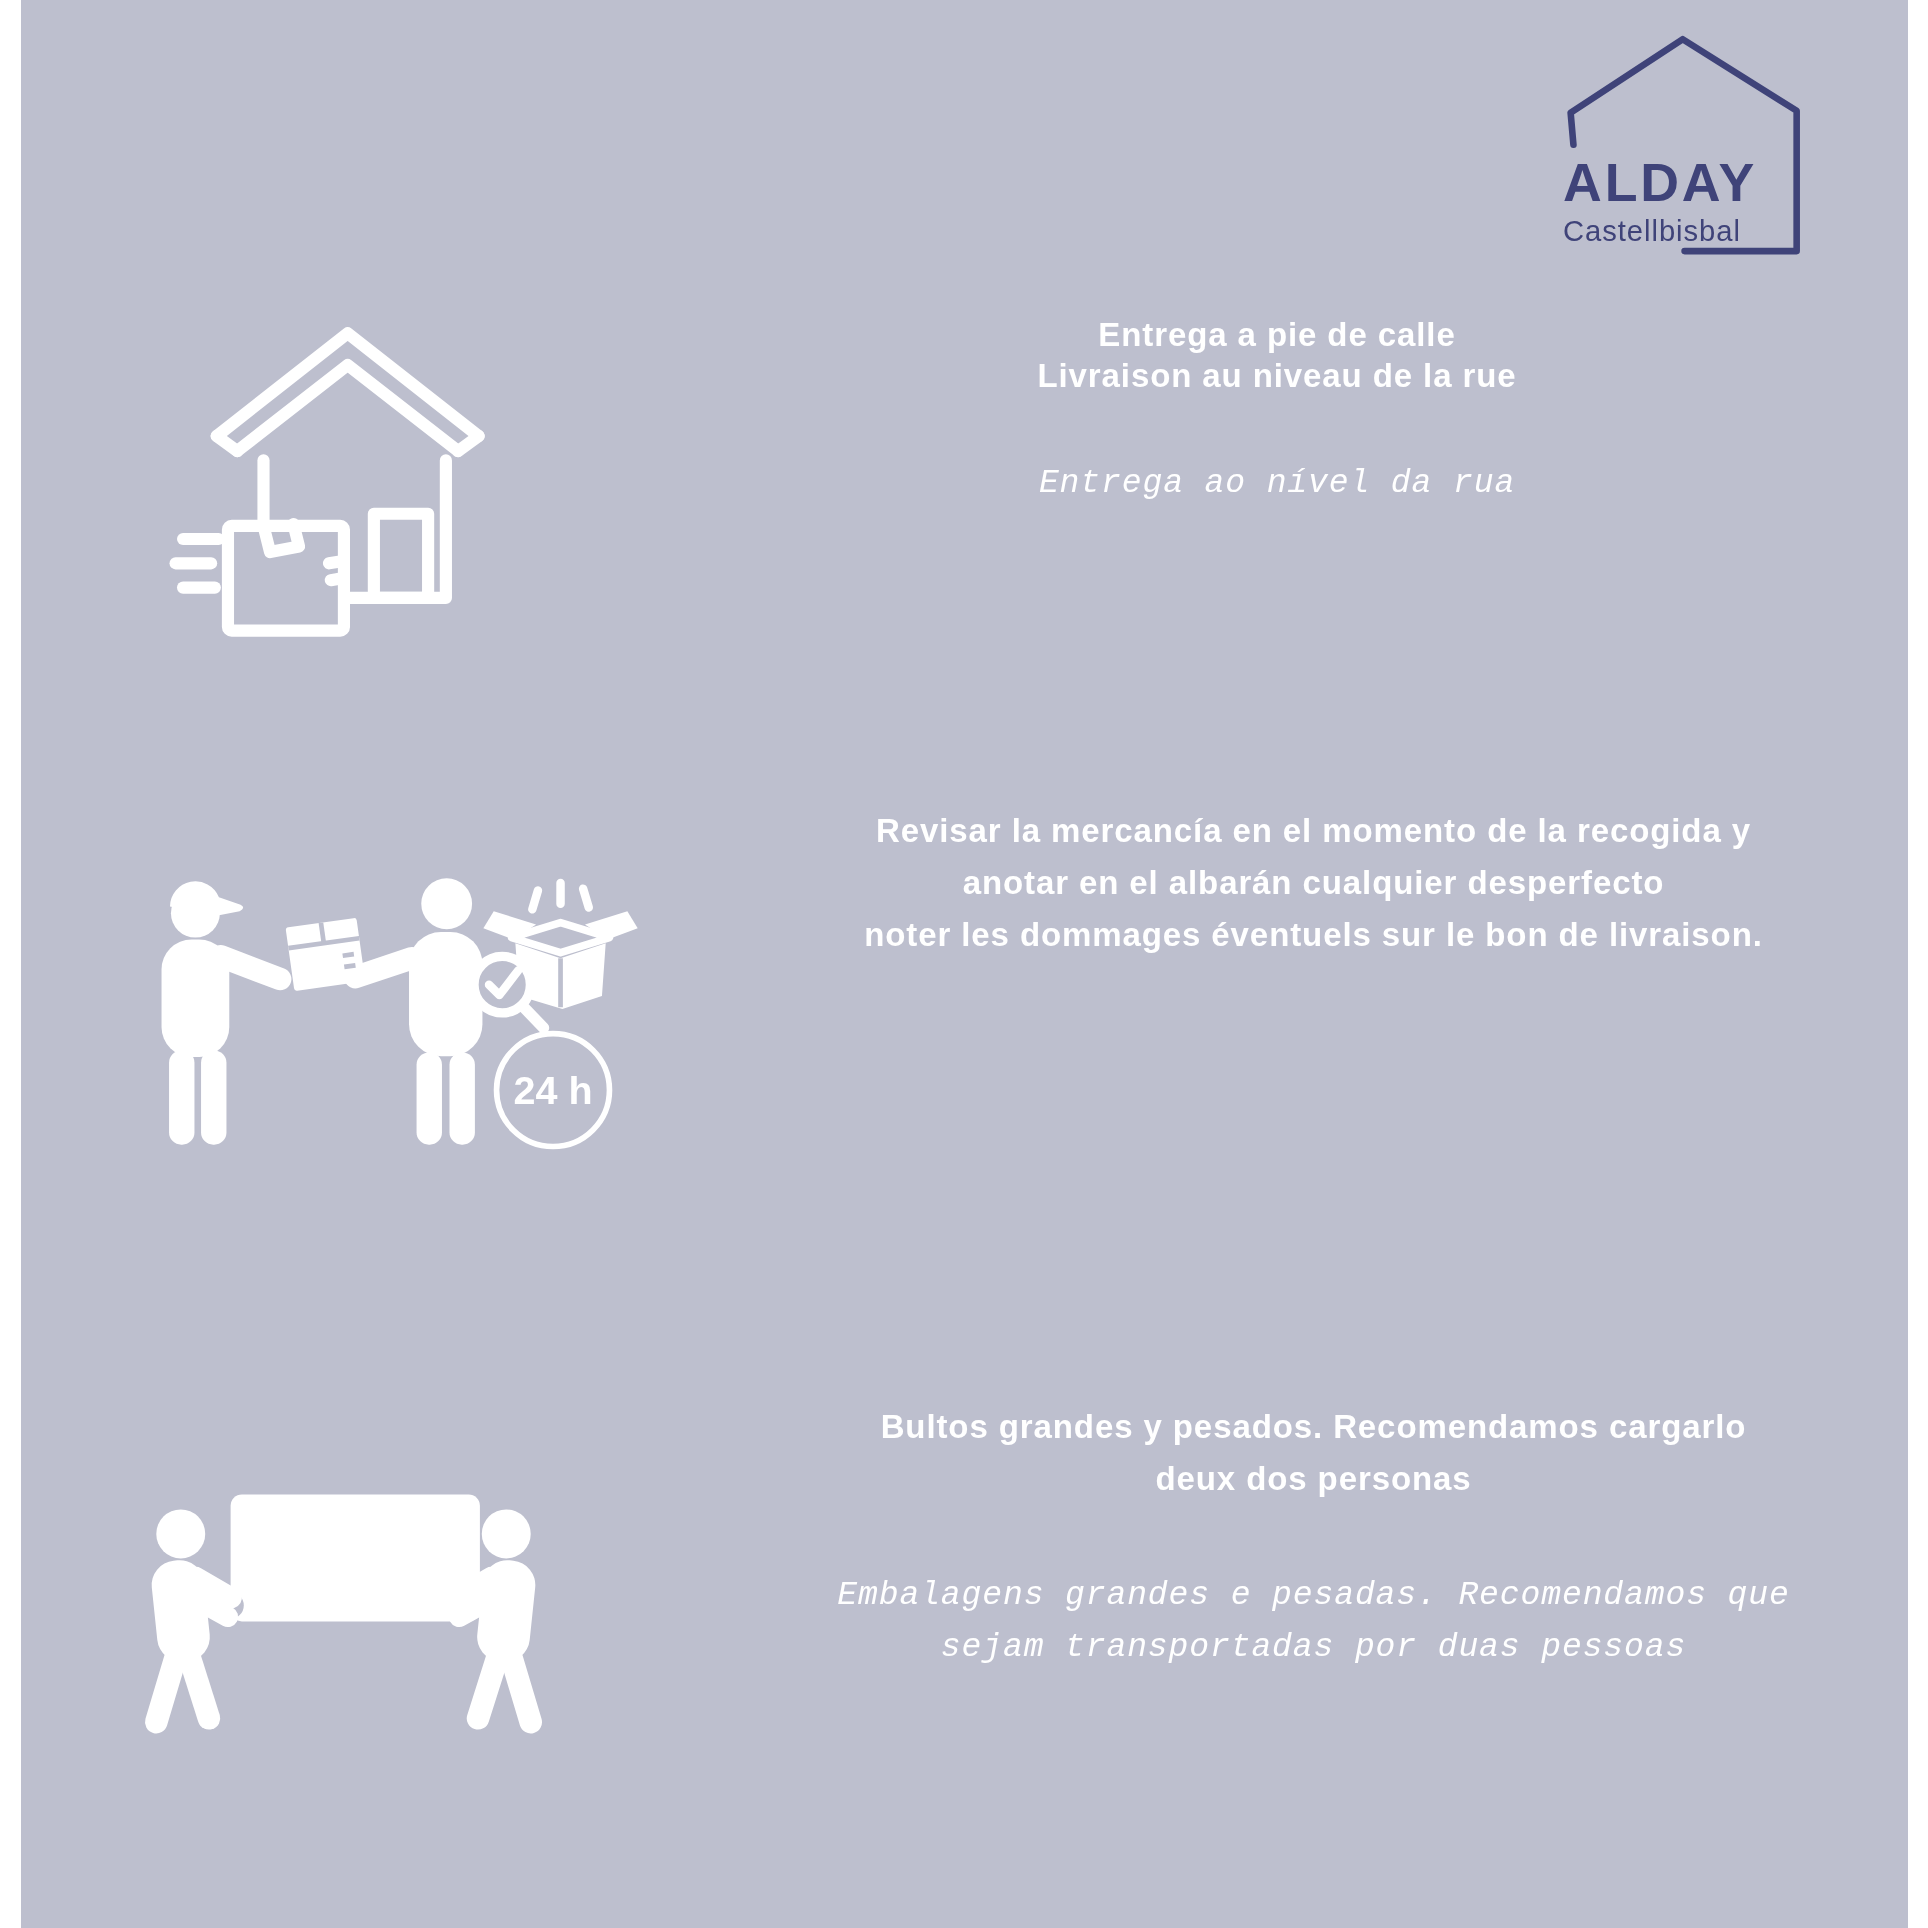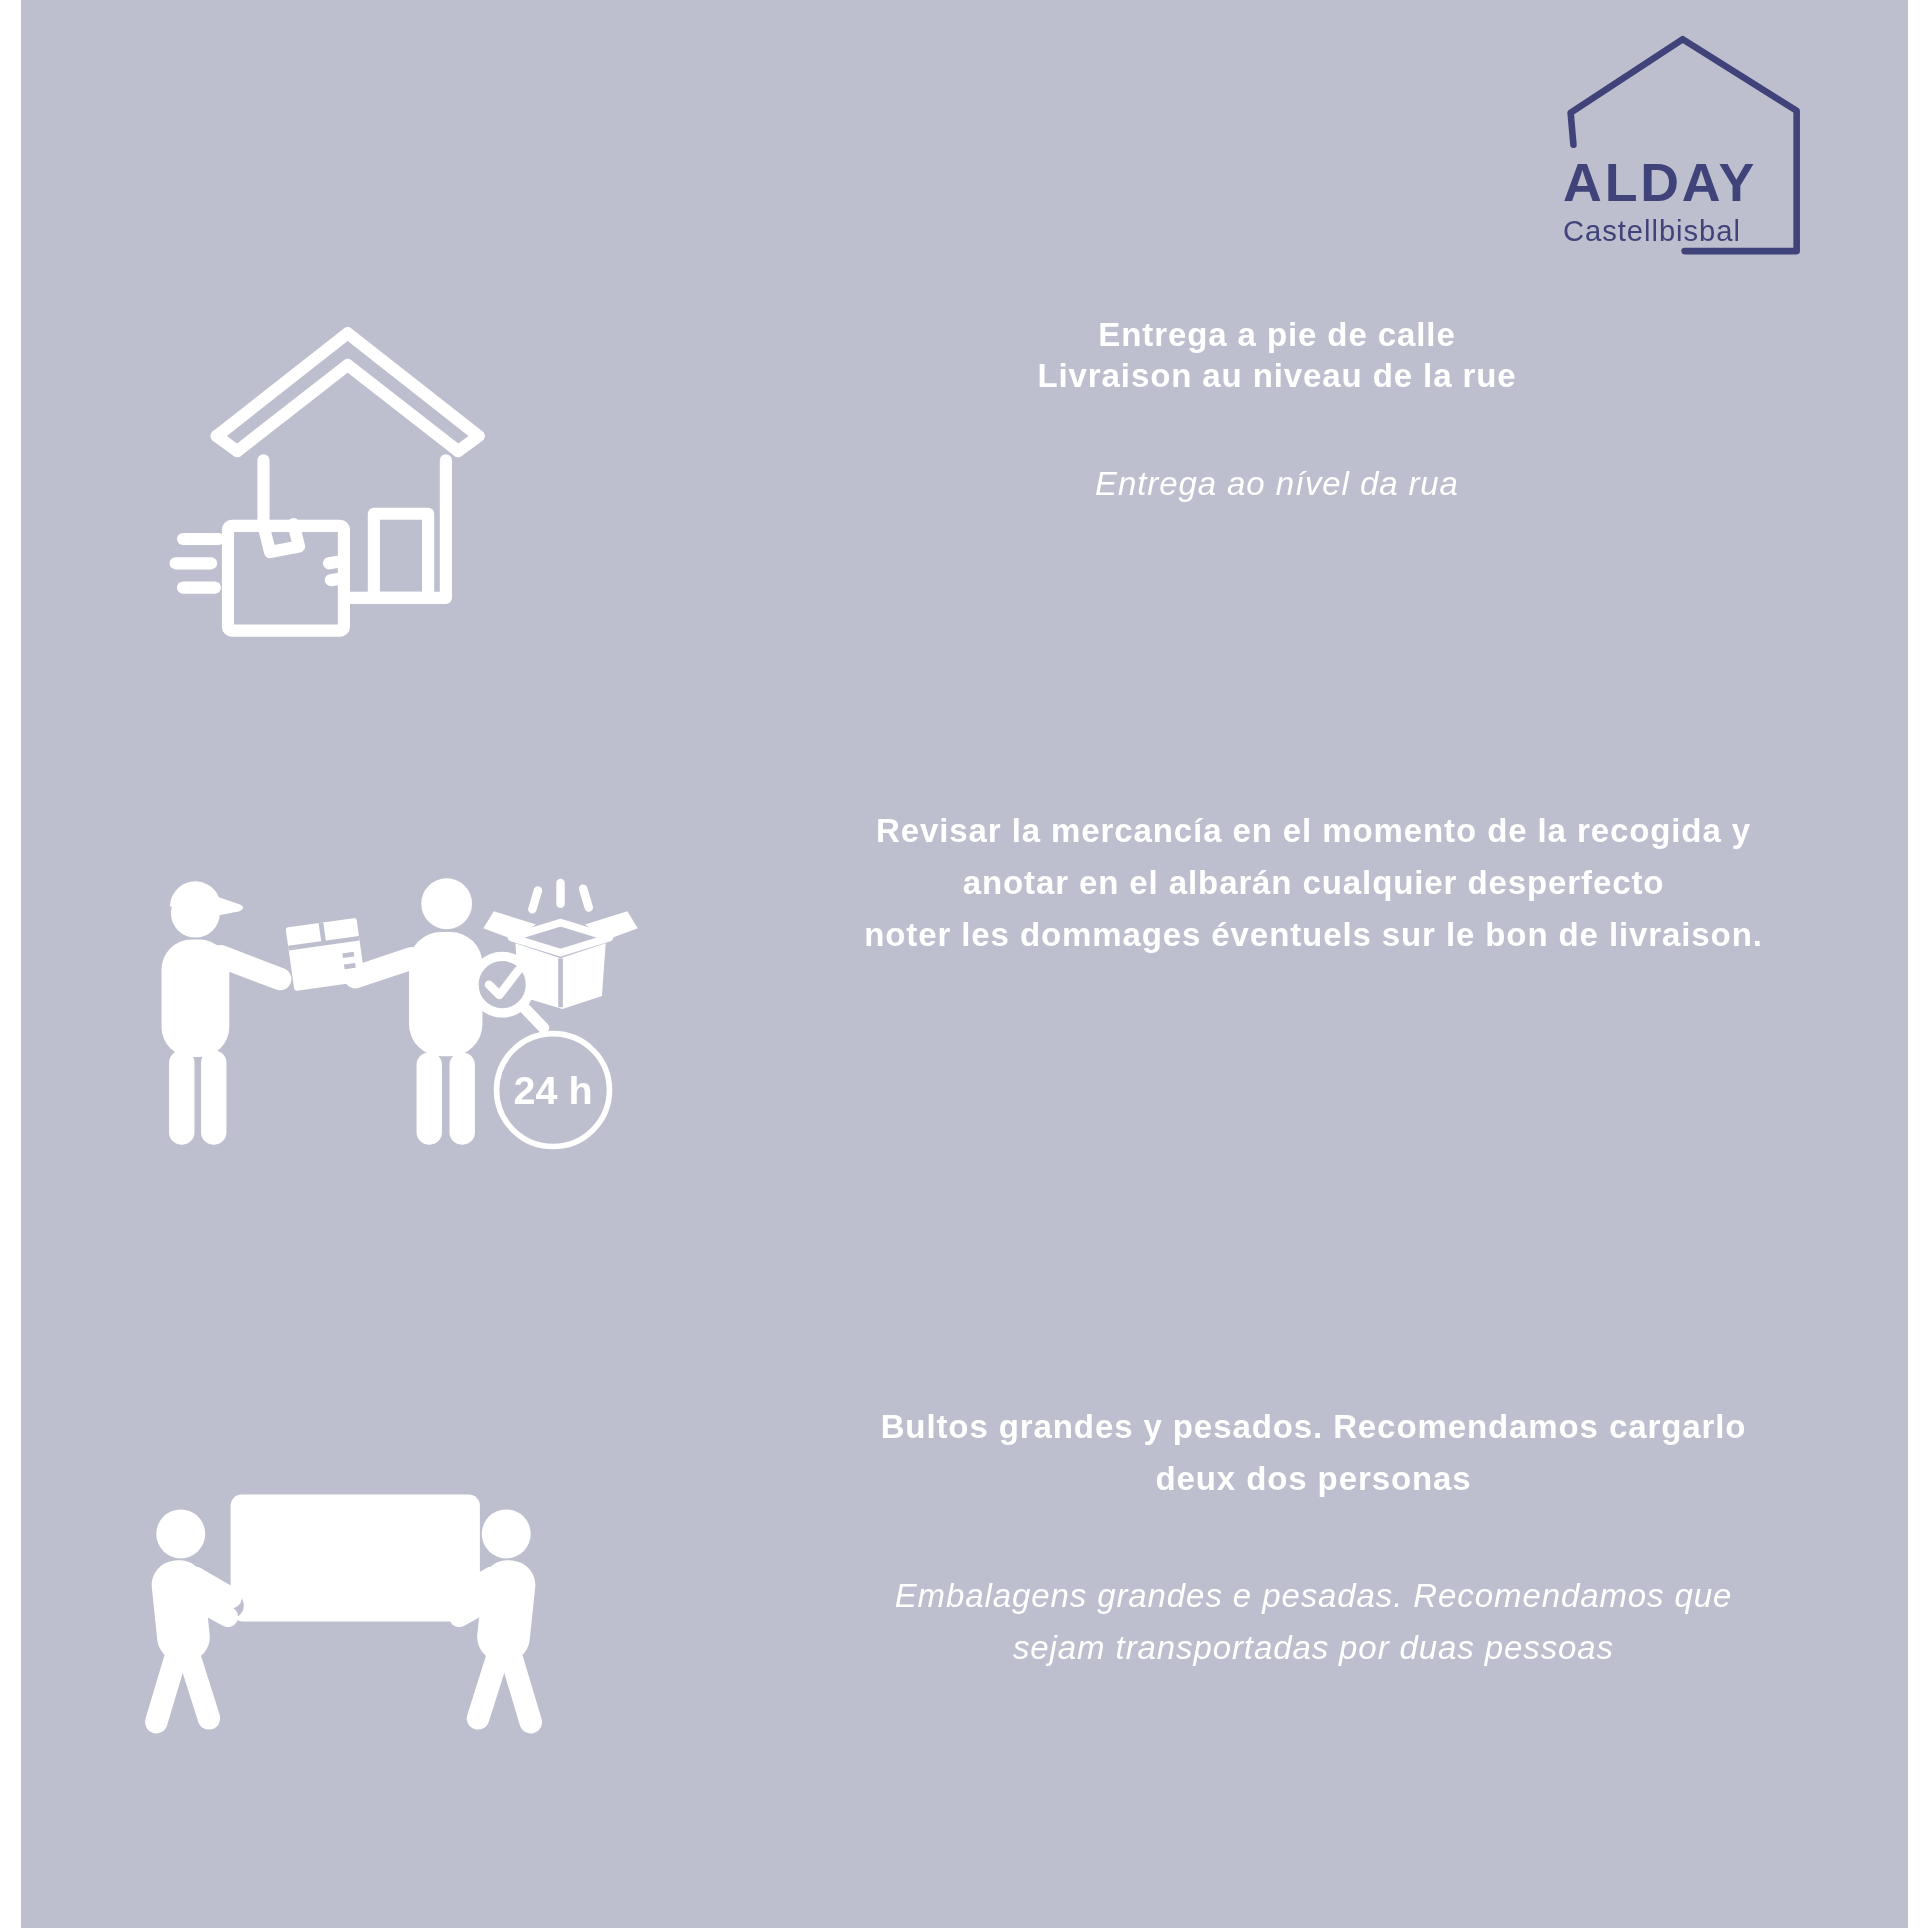--- a/index.html
+++ b/index.html
@@ -12,21 +12,21 @@
   
   .logo{left:1563px;top:26px;width:262px;height:243px;}
   
   .txt{color:#ffffff;text-align:center;letter-spacing:0.9px;}
   .row1-text{left:733px;top:314px;width:1088px;}
   .row2-text{left:744px;top:805px;width:1139px;text-align:center;}
   .row3-text{left:744px;top:1401px;width:1139px;}
   .line{font-size:33px;line-height:52px;font-weight:700;}
   .row1-text .line{line-height:41px;}
   .u{text-underline-offset:9.4px;text-decoration-thickness:2.8px;}
-  .it{font-style:italic;font-weight:400;}
+  .it{font-style:italic;font-weight:400;font-family:Liberation Mono, monospace;}
   .mt80{} .mt71{margin-top:67px;} .mt59{margin-top:56px;} .mt69{margin-top:65px;}
   
   .icon1{left:168px;top:322px;width:350px;height:318px;}
   .icon2{left:122px;top:864px;width:527px;height:294px;}
   .icon3{left:141px;top:1485px;width:405px;height:254px;}
   svg{display:block;}
 </style>
 </head>
 <body>
 

